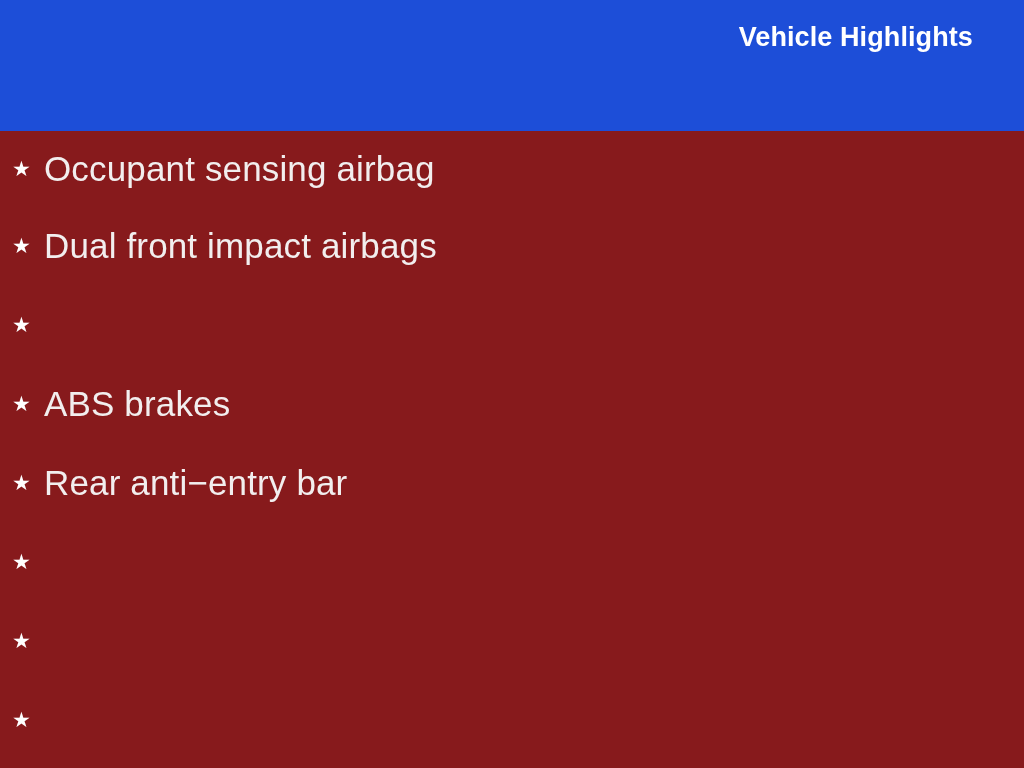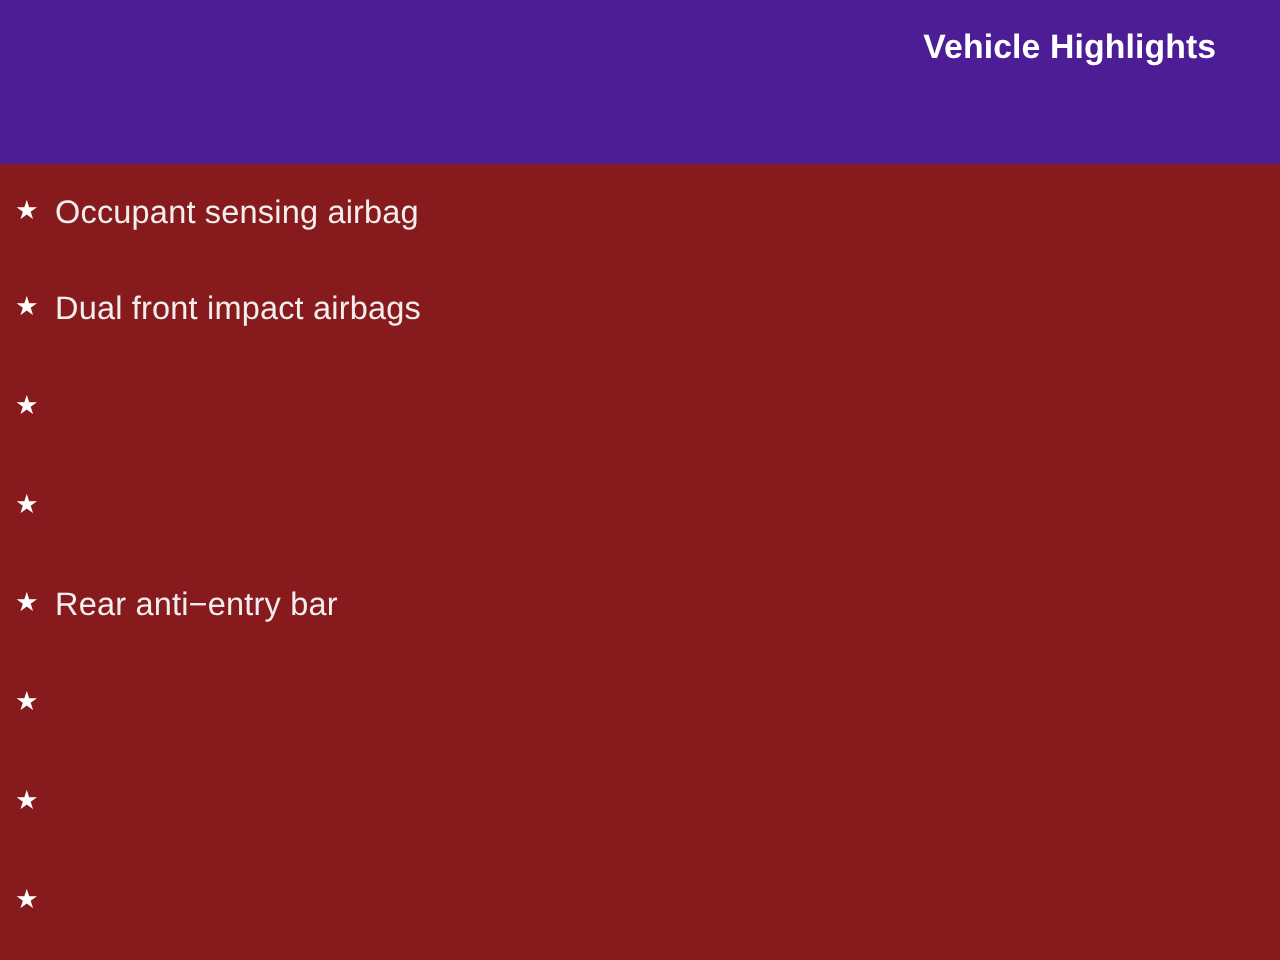--- a/index.html
+++ b/index.html
@@ -23,21 +23,21 @@
     overflow: hidden;
   }
 
   
   .header {
     position: absolute;
     left: 0;
     top: 0;
     width: 1024px;
     height: 133px;
-    background: #4c1d95;
+    background: #1d4ed8;
     box-sizing: border-box;
     display: flex;
     align-items: center;
     justify-content: flex-end;
     padding: 0 51px 58px 0;
   }
   .header-title {
     color: #ffffff;
     font-family: "Liberation Sans", sans-serif;
     font-size: 27px;
@@ -88,21 +88,21 @@
     font-size: 21px;
     line-height: 1;
     text-align: left;
     position: relative;
     top: -1px;
   }
 
   .feature-text {
     color: #f2eeee;
     font-family: "Liberation Sans", sans-serif;
-    font-size: 26px;
+    font-size: 35px;
     font-weight: normal;
     line-height: 1.1;
     letter-spacing: 0.15px;
     white-space: nowrap;
   }
 </style>
 </head>
 <body>
 
 <div class="slide">
@@ -120,20 +120,21 @@
         </li>
         <li class="feature-item">
           <span class="bullet-star">★</span>
           <span class="feature-text">Dual front impact airbags</span>
         </li>
         <li class="feature-item">
           <span class="bullet-star">★</span>
         </li>
         <li class="feature-item">
           <span class="bullet-star">★</span>
+          <span class="feature-text">ABS brakes</span>
         </li>
         <li class="feature-item">
           <span class="bullet-star">★</span>
           <span class="feature-text">Rear anti−entry bar</span>
         </li>
         <li class="feature-item">
           <span class="bullet-star">★</span>
         </li>
         <li class="feature-item">
           <span class="bullet-star">★</span>

